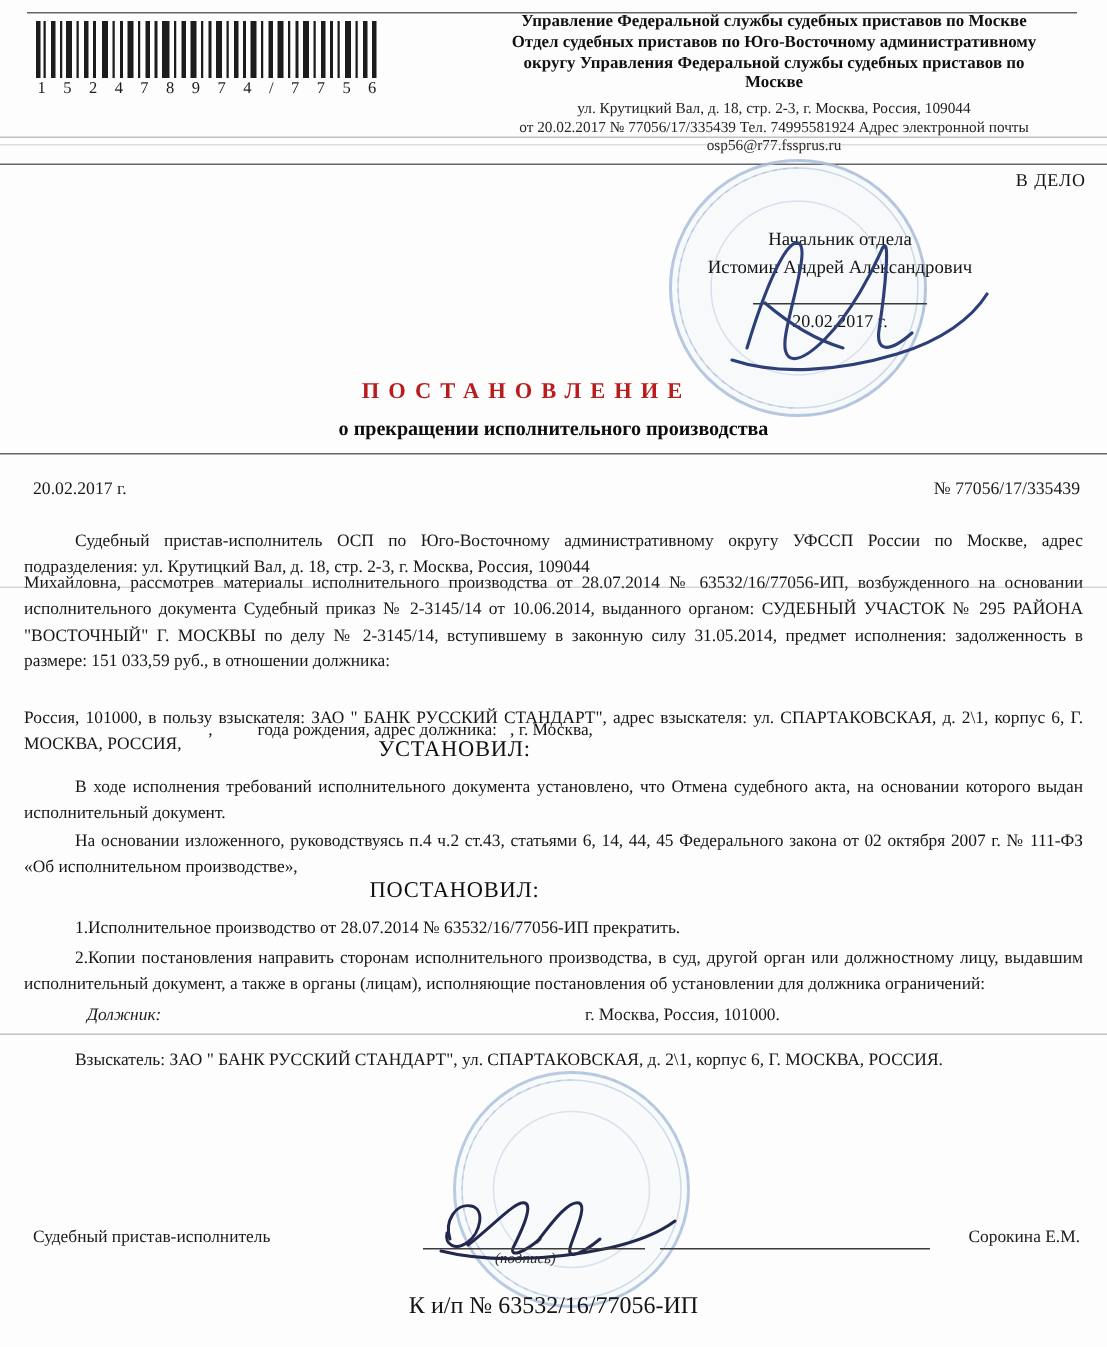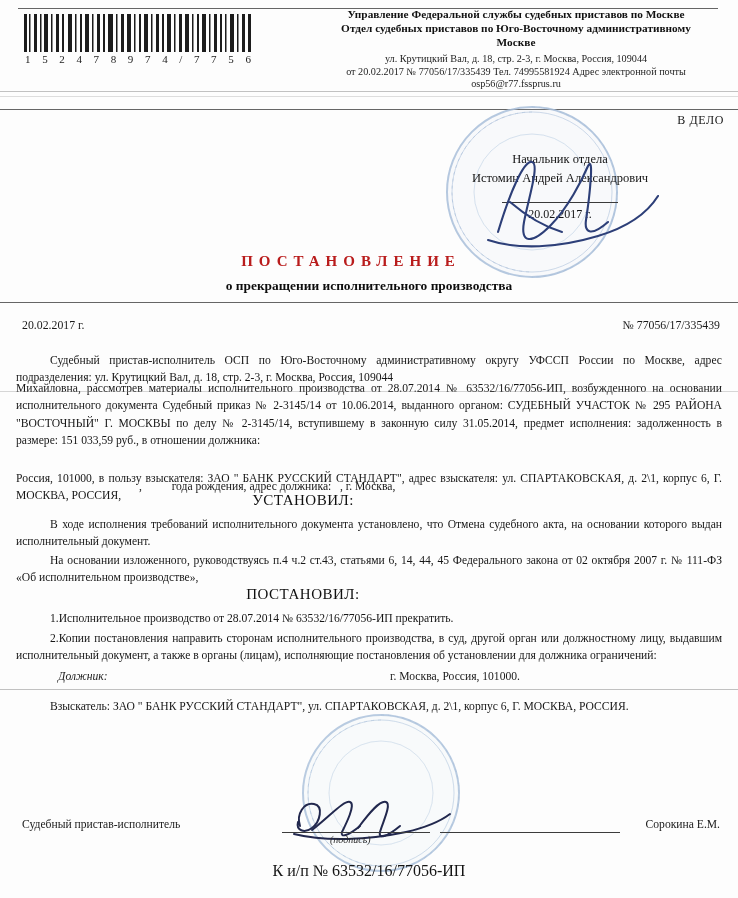--- a/index.html
+++ b/index.html
@@ -318,20 +318,21 @@
       <span>7</span>
       <span>7</span>
       <span>5</span>
       <span>6</span>
     </div>
   </div>
 
   <div class="org-header">
     <div class="org-line">Управление Федеральной службы судебных приставов по Москве</div>
     <div class="org-line">Отдел судебных приставов по Юго-Восточному административному</div>
+    <div class="org-line">округу Управления Федеральной службы судебных приставов по</div>
     <div class="org-line">Москве</div>
     <div class="org-addr">ул. Крутицкий Вал, д. 18, стр. 2-3, г. Москва, Россия, 109044</div>
     <div class="org-contact">от 20.02.2017 № 77056/17/335439 Тел. 74995581924 Адрес электронной почты</div>
     <div class="org-email">osp56@r77.fssprus.ru</div>
   </div>
 
   <div class="rule" style="left:18px; top:8px; width:700px;"></div>
   <div class="rule faint" style="left:0px; top:91px; width:738px;"></div>
   <div class="rule" style="left:0px; top:109px; width:738px;"></div>
 

